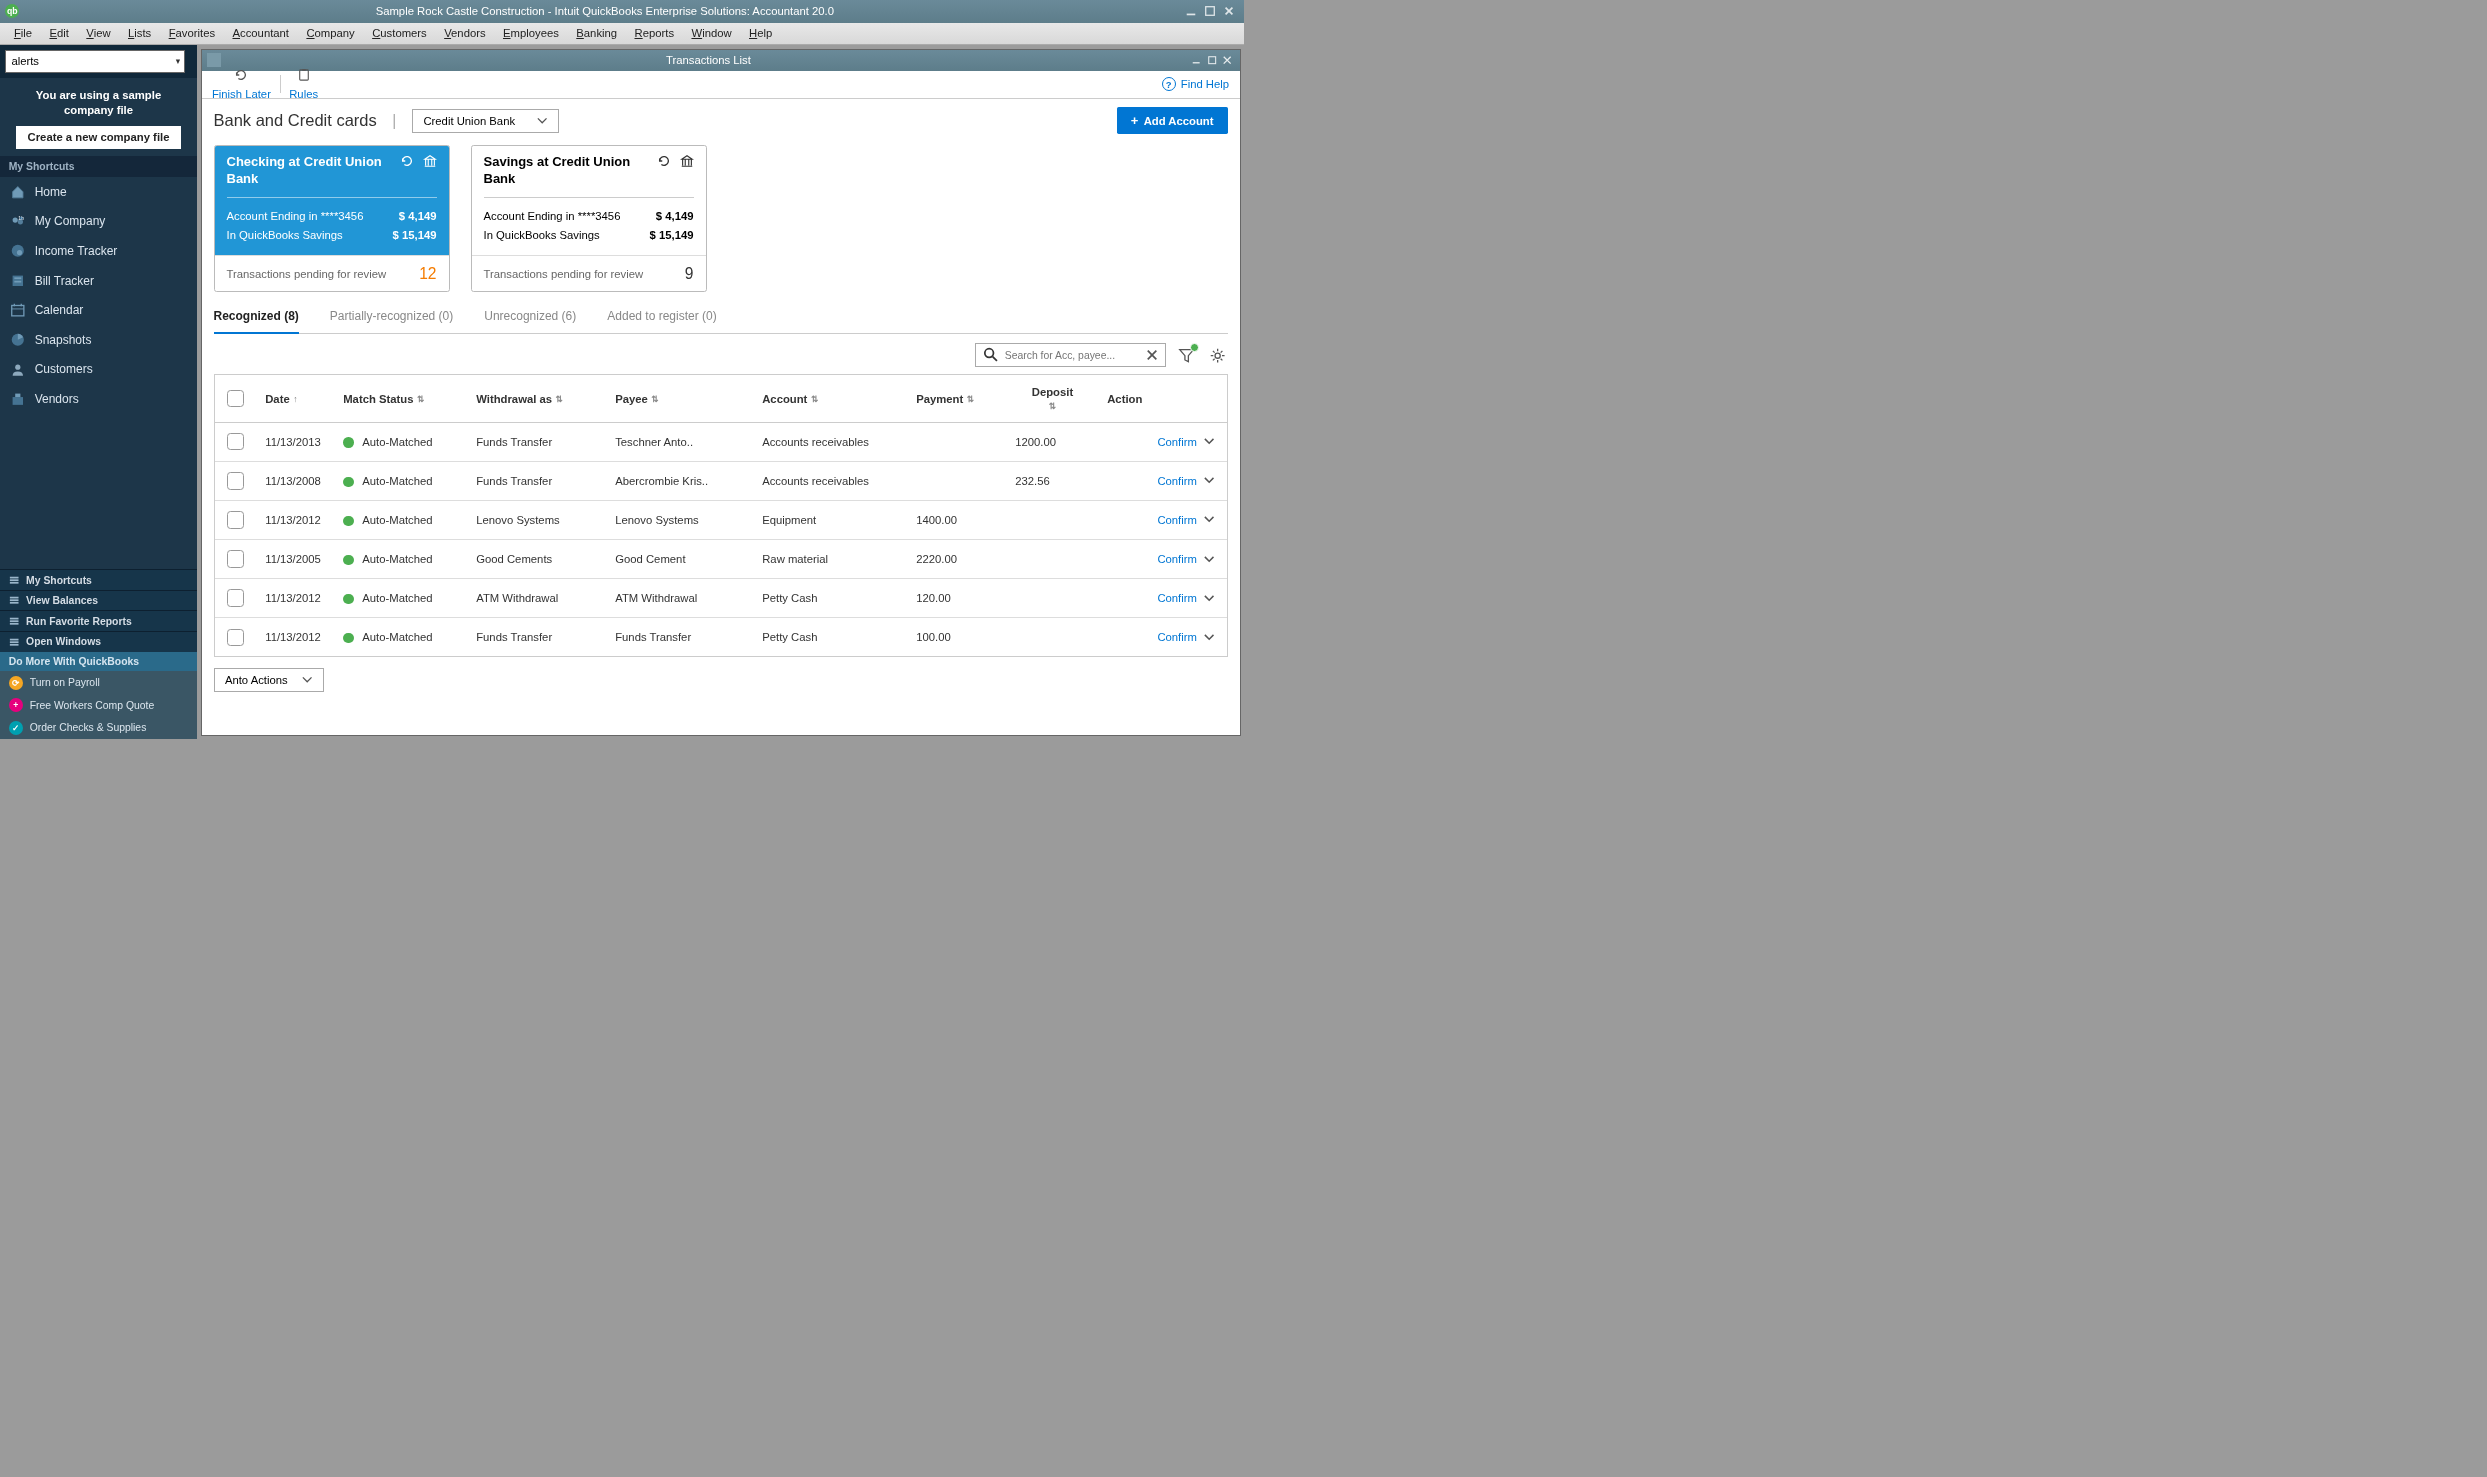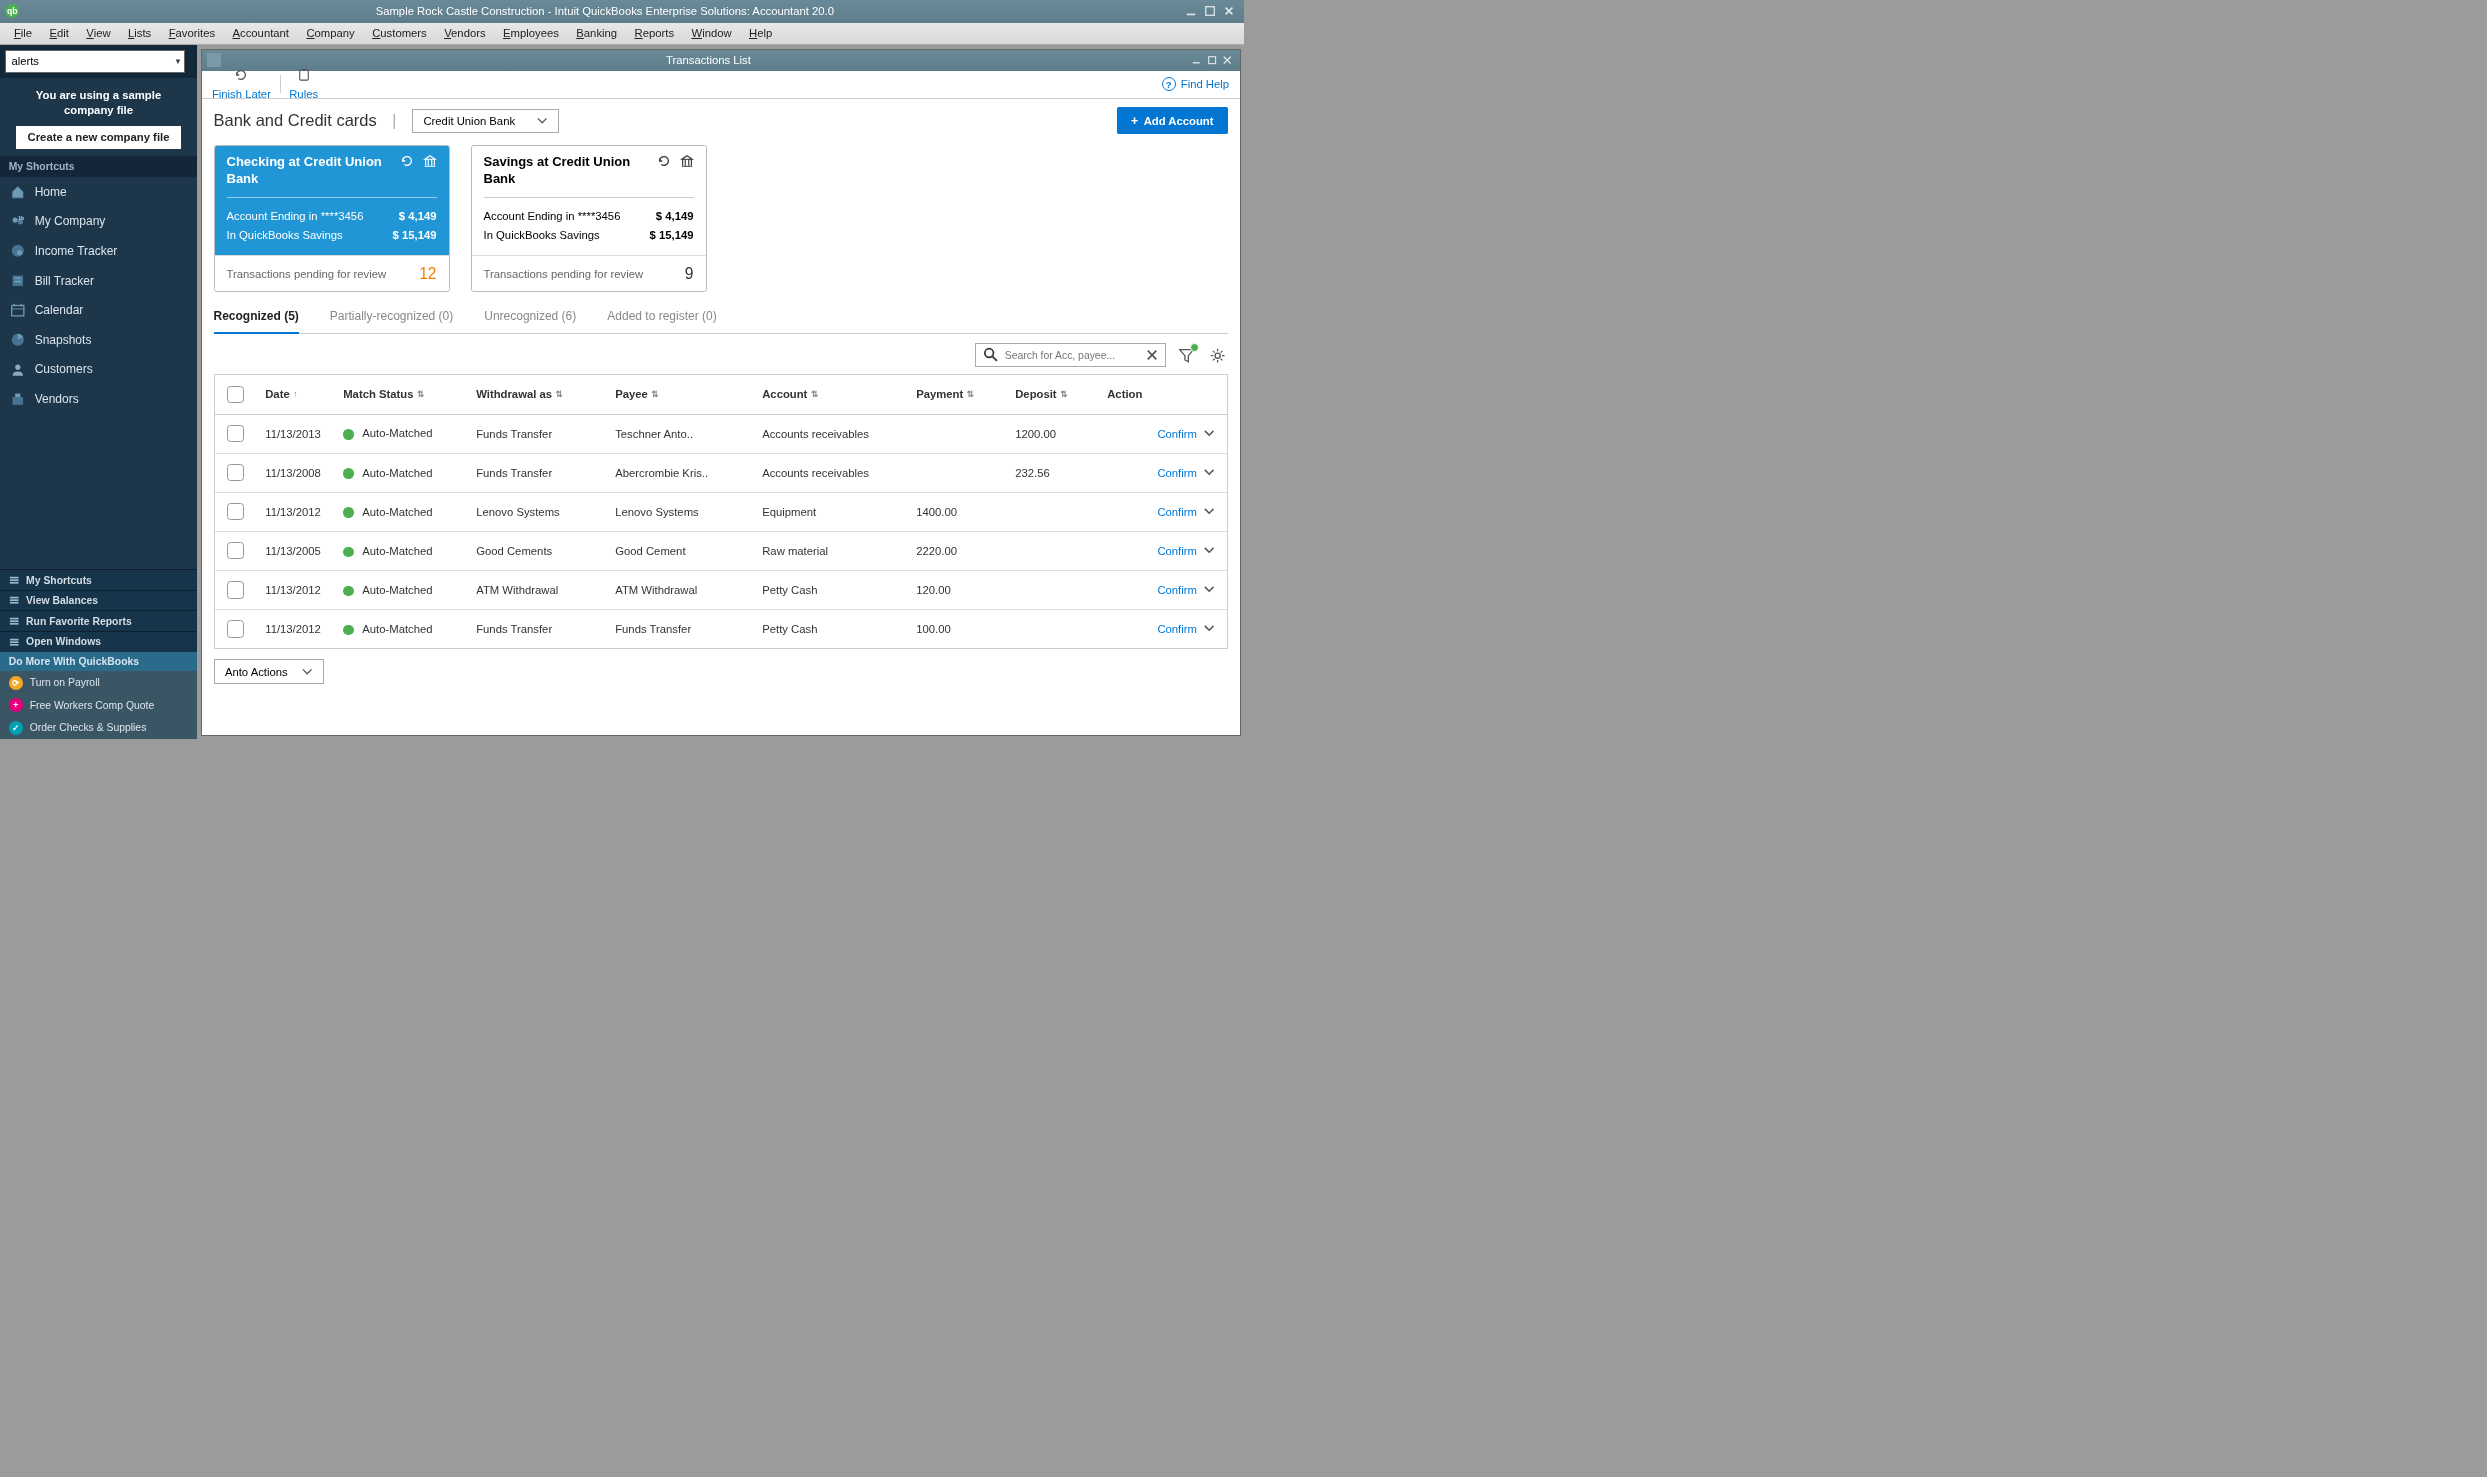--- a/index.html
+++ b/index.html
@@ -94,21 +94,21 @@
 .thead { display: flex; border-bottom: 0.9px solid #ccc; background: #fff; }
 .th, .td { padding: 10.4px 8.7px; font-size: 11.3px; color: #333; }
 .th { font-weight: 600; cursor: pointer; display:flex;align-items:center;gap:3.5px; }
 .col-check { width: 42px; display:flex;align-items:center;justify-content:center; }
 .col-date { width: 78px; }
 .col-match { width: 133px; }
 .col-down { width: 139px; }
 .col-payee { width: 147px; }
 .col-acct { width: 154px; }
 .col-pay { width: 99px; text-align: left; }
-.col-dep { width: 92px; text-align: left; }
+.col-dep { width: 92px; text-align: left; flex-direction: column; }
 .col-action { flex: 1; }
 .sort-icon { font-size: 8.7px; color: #888; }
 .tbody .trow { display: flex; border-bottom: 0.9px solid #ddd; align-items: center; }
 .tbody .trow:last-child { border-bottom: none; }
 .checkbox { width: 17.3px; height: 17.3px; border: 1.3px solid #999; border-radius: 3.5px; background: #fff; cursor: pointer; }
 .status-dot { width: 10.4px; height: 10.4px; background: #4caf50; border-radius: 50%; display: inline-block; margin-right: 8.7px; vertical-align: middle; }
 .confirm-link { color: #0176d3; cursor: pointer; font-size: 11.3px; display:inline-flex;align-items:center;gap:7px; float:right; margin-right:3.5px;}
 .confirm-link .caret { color: #555; }
 
 .batch-row { margin-top: 10.4px; }
@@ -447,21 +447,21 @@
                 </div>
               </div>
               <div class="card-footer">
                 <span>Transactions pending for review</span>
                 <span class="count">9</span>
               </div>
             </div>
           </div>
 
         <div class="tabs" id="tabs">
-            <div class="tab active">Recognized  (5)</div>
+            <div class="tab active">Recognized  (8)</div>
             <div class="tab">Partially-recognized (0)</div>
             <div class="tab">Unrecognized  (6)</div>
             <div class="tab">Added to register (0)</div>
           </div>
 
         <div class="table-toolbar">
           <div class="search-box">
             <svg width="15.6" height="15.6" viewBox="0 0 17.4375 18">
                 <circle cx="7" cy="7" r="5" fill="none" stroke="#333" stroke-width="2"></circle>
                 <line x1="11" y1="11" x2="16" y2="16" stroke="#333" stroke-width="2"></line>

